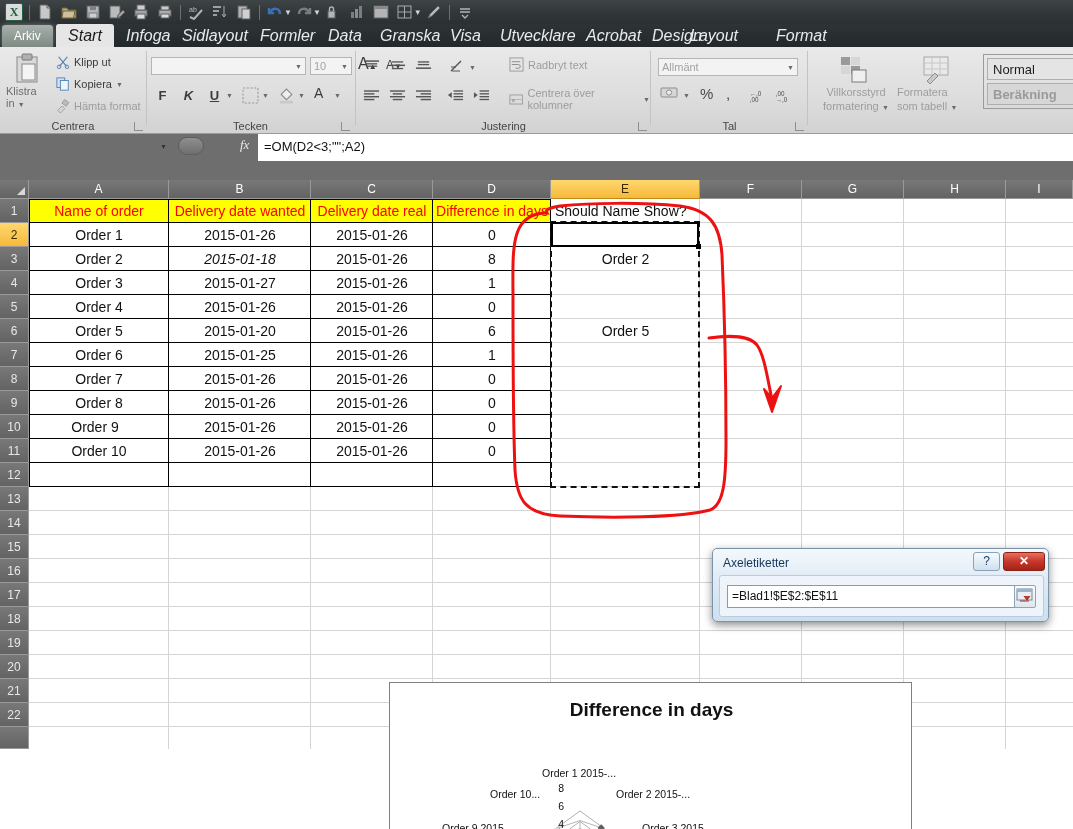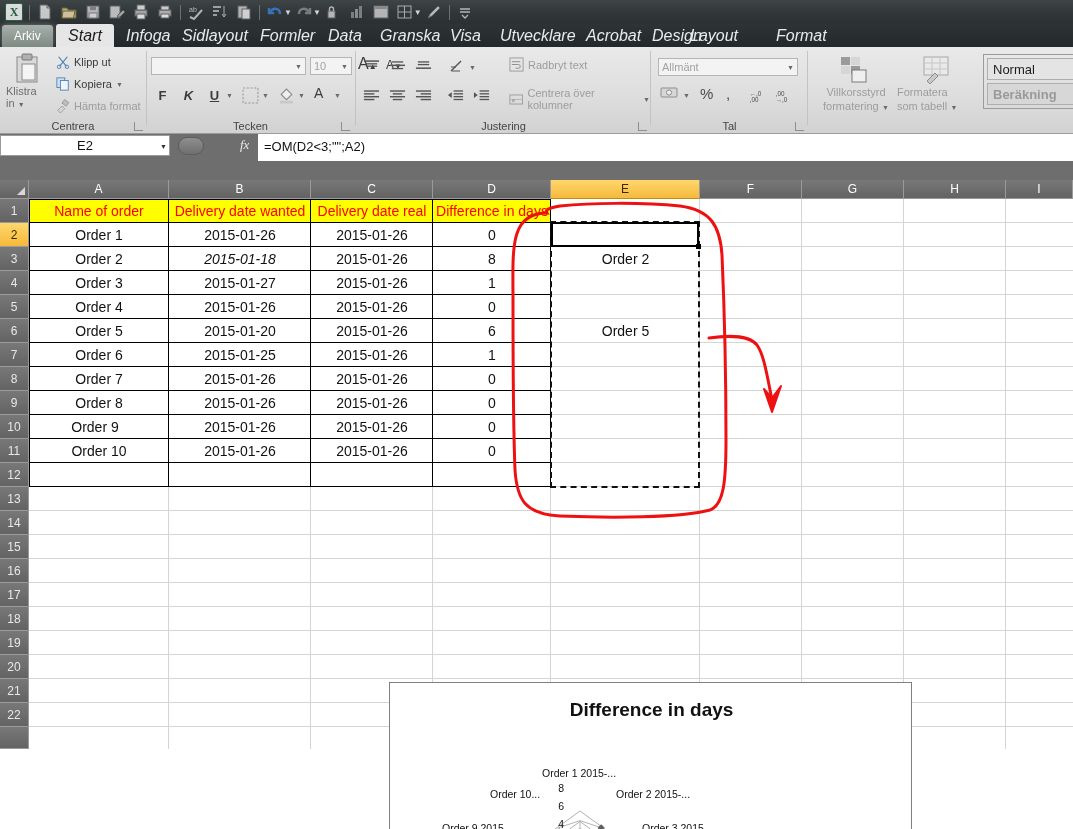--- a/index.html
+++ b/index.html
@@ -635,21 +635,20 @@
       <div style="display:flex;gap:3px;margin-top:3px;">
         <div class="stylebox calc" style="width:112px;">Beräkning</div>
 
       </div>
     </div>
     <div class="glabel"></div>
   </div>
 </div>
 
 <div id="fbar">
-  <div id="namebox">E2</div>
   <div id="namebox-caret">▼</div>
   <div id="fbar-handle"></div>
   <div id="fx">fx</div>
   <div id="formula-input">=OM(D2&lt;3;"";A2)</div>
 </div>
 
 <div id="grid">
   <div style="position:absolute;left:0;top:0;width:1073px;height:19px;background:#6e6e6e;"></div>
   <div id="corner"></div>
 
@@ -716,20 +715,21 @@
   <div class="gl-h" style="left:29px;top:469px;width:1044px;"></div>
   <div class="gl-h" style="left:29px;top:493px;width:1044px;"></div>
   <div class="gl-h" style="left:29px;top:517px;width:1044px;"></div>
   <div class="gl-h" style="left:29px;top:541px;width:1044px;"></div>
   <div class="gl-h" style="left:29px;top:565px;width:1044px;"></div>
 
   <div class="cell hdr-cell" style="left:29px;top:38px;width:140px;">Name of order</div>
   <div class="cell hdr-cell" style="left:169px;top:38px;width:142px;">Delivery date wanted</div>
   <div class="cell hdr-cell" style="left:311px;top:38px;width:122px;">Delivery date real</div>
   <div class="cell hdr-cell" style="left:433px;top:38px;width:118px;">Difference in days</div>
+  <div class="cell" style="left:552px;top:38px;width:149px;text-align:left;padding-left:3px;">Should Name Show?</div>
 
   <div class="bl-v" style="left:29px;top:38px;height:287px;"></div>
   <div class="bl-v" style="left:168px;top:38px;height:287px;"></div>
   <div class="bl-v" style="left:310px;top:38px;height:287px;"></div>
   <div class="bl-v" style="left:432px;top:38px;height:287px;"></div>
   <div class="bl-v" style="left:550px;top:38px;height:287px;"></div>
   <div class="bl-h" style="left:29px;top:38px;width:522px;"></div>
   <div class="bl-h" style="left:29px;top:61px;width:522px;"></div>
   <div class="bl-h" style="left:29px;top:85px;width:522px;"></div>
   <div class="bl-h" style="left:29px;top:109px;width:522px;"></div>
@@ -866,20 +866,35 @@
 
     <div class="radar-lbl" style="left:152px;top:84px;">Order 1 2015-...</div>
     <div class="radar-lbl" style="left:226px;top:105px;">Order 2 2015-...</div>
     <div class="radar-lbl" style="left:252px;top:139px;">Order 3 2015-...</div>
 
     <div class="radar-lbl" style="left:52px;top:139px;">Order 9 2015-...</div>
     <div class="radar-lbl" style="left:100px;top:105px;">Order 10...</div>
 
   </div>
 
+  <div id="dialog">
+    <div id="dlg-title">Axeletiketter</div>
+    <div id="dlg-help">?</div>
+    <div id="dlg-close">✕</div>
+    <div id="dlg-panel">
+      <div id="dlg-field">=Blad1!$E$2:$E$11</div>
+      <div id="dlg-picker">
+        <svg width="18" height="19" viewBox="0 0 18 19" style="margin:1px;">
+          <rect x="1" y="2" width="15" height="11" fill="#e8eef4" stroke="#6e87a0"></rect>
+          <rect x="1" y="2" width="15" height="3" fill="#9ab4cc"></rect>
+          <path d="M4 14h9M8 9l3 4 3-4" fill="#c0392b" stroke="#a3271a"></path>
+        </svg>
+      </div>
+    </div>
+  </div>
 </div>
 
 <svg id="annot">
 
   <path d="M547 213 C 509 213 513 250 513 300
            C 513 360 513 420 515 470
            C 517 500 525 514 560 516
            C 610 518 680 518 710 510
            C 724 505 726 480 726 440
            C 726 380 724 300 722 255

